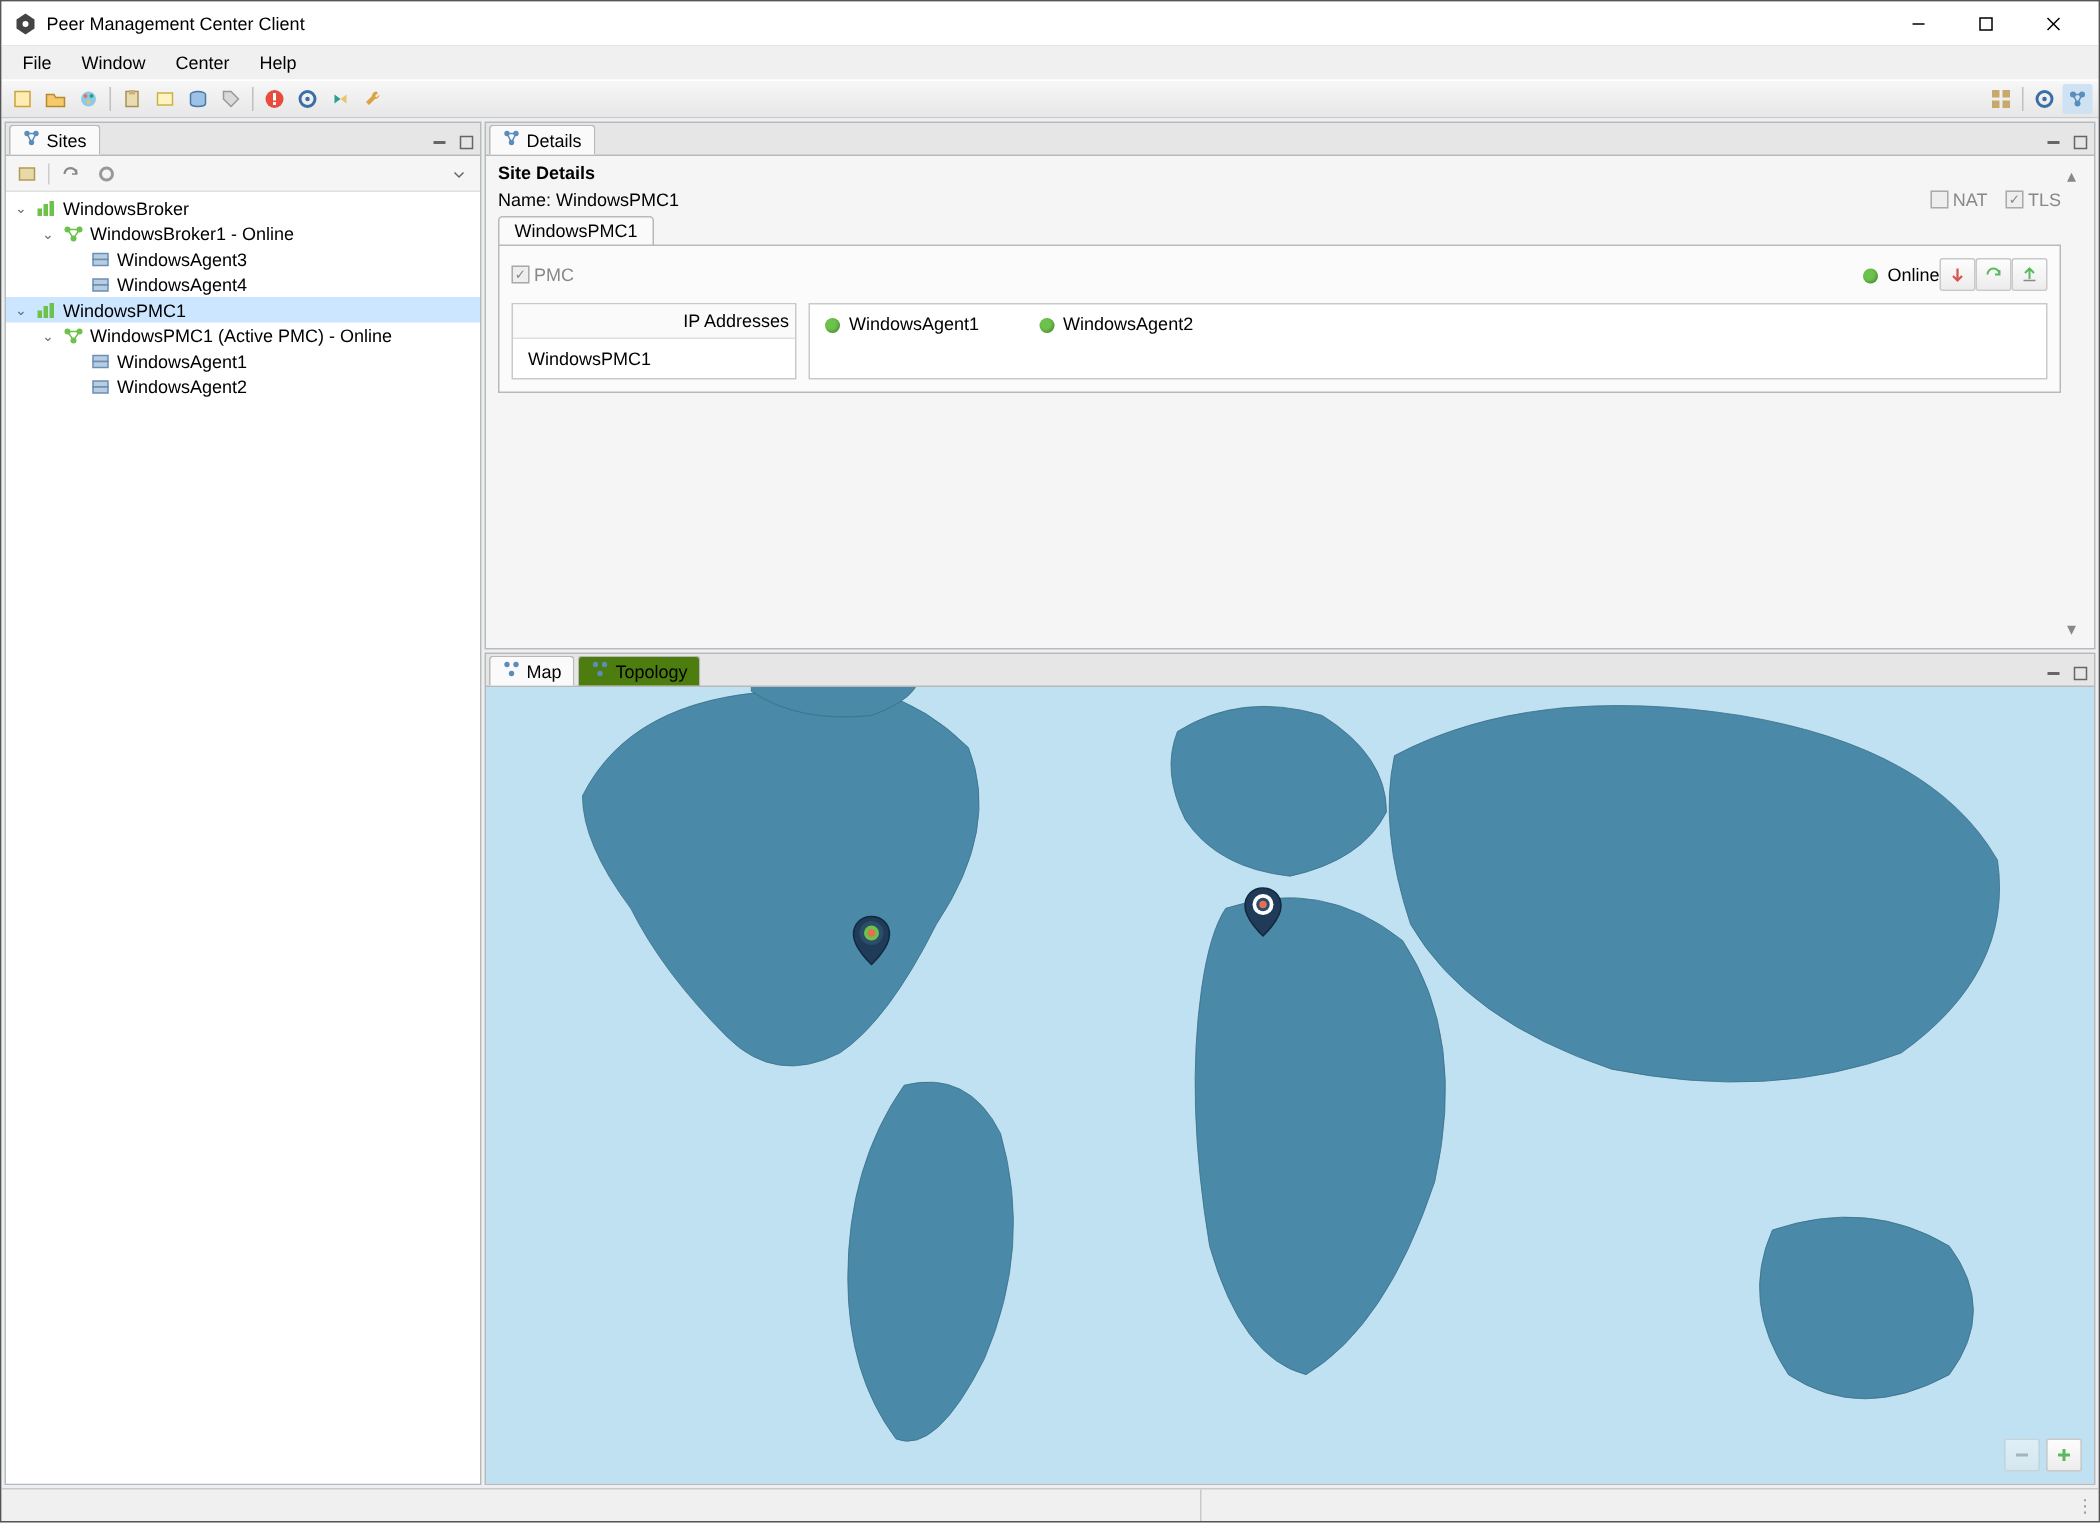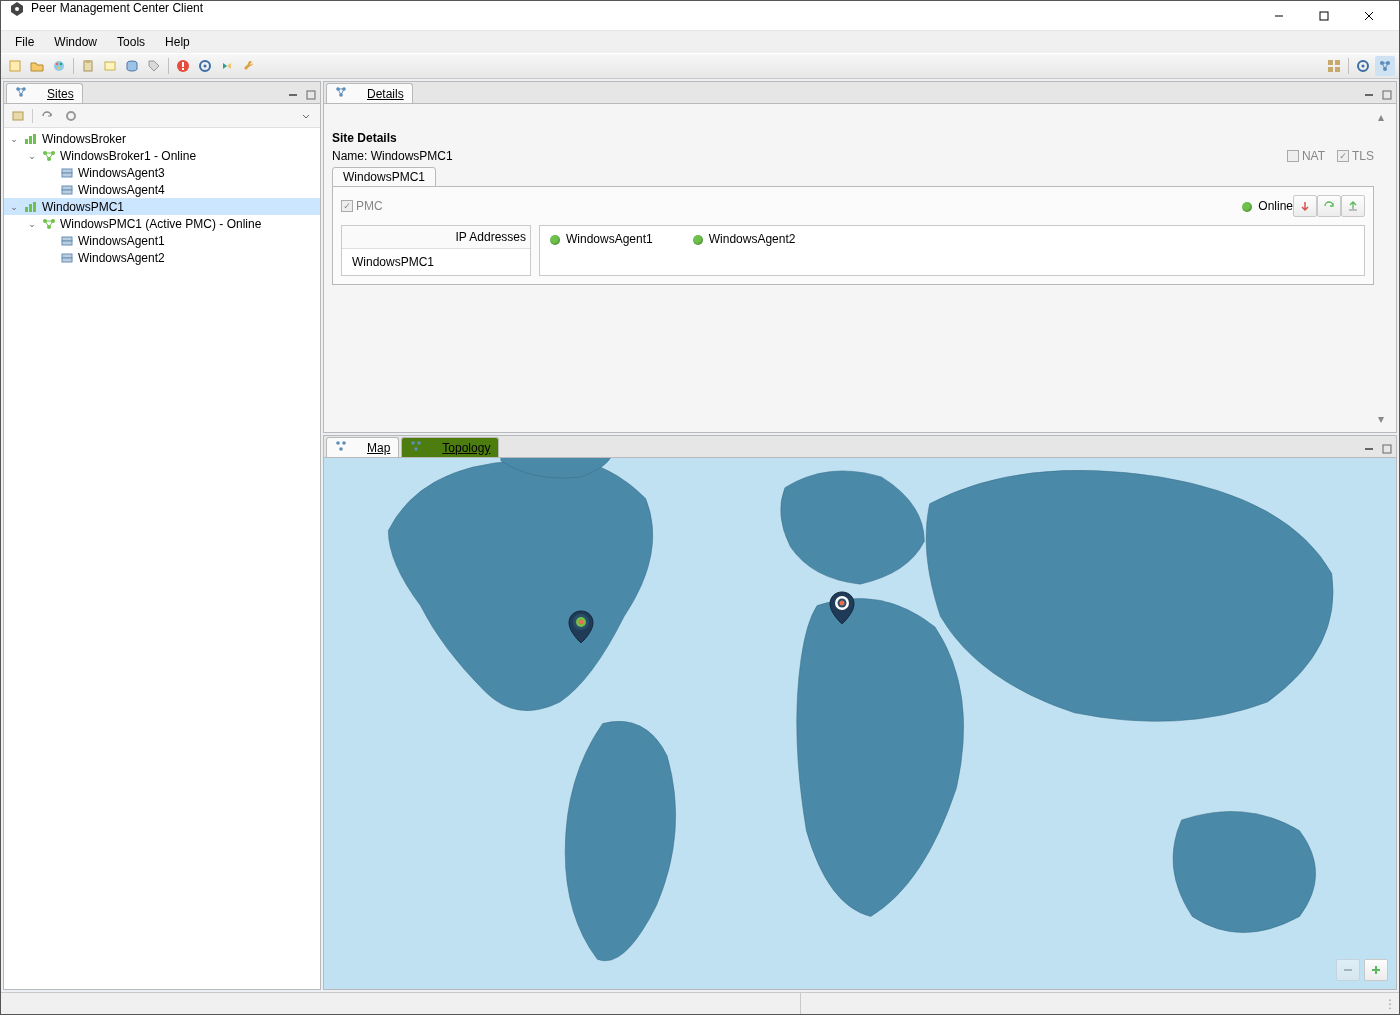--- a/index.html
+++ b/index.html
@@ -1,44 +1,44 @@
 <!DOCTYPE html>
 <html><head>
 <meta charset="utf-8">
 <style>
 * { box-sizing: border-box; margin: 0; padding: 0; font-family: "Segoe UI", Tahoma, sans-serif; font-size: 12px; }
 body { background: #fff; width: 1400px; height: 1015px; overflow: hidden; display: flex; flex-direction: column; border: 1px solid #555; }
-.titlebar { height: 30px; display: flex; align-items: flex-start; padding: 0 8px; background: #fff; border-bottom: 1px solid #e5e5e5; }
+.titlebar { height: 30px; display: flex; align-items: center; padding: 0 8px; background: #fff; border-bottom: 1px solid #e5e5e5; }
 .titlebar .appicon { width: 16px; height: 16px; margin-right: 6px; }
 .titlebar .title { flex: 1; font-size: 12px; }
 .winbtns { display: flex; }
 .winbtns div { width: 45px; height: 30px; display: flex; align-items: center; justify-content: center; cursor: pointer; }
 .menubar { height: 22px; display: flex; align-items: center; padding: 0 4px; background: #f0f0f0; }
 .menubar span { padding: 2px 10px; cursor: pointer; }
 .toolbar { height: 26px; background: linear-gradient(#f7f7f7,#e7e7e7); border-top: 1px solid #fff; border-bottom: 1px solid #c9c9c9; display: flex; align-items: center; padding: 0 4px; gap: 2px; }
 .tbtn { width: 20px; height: 20px; display: flex; align-items: center; justify-content: center; cursor: pointer; border-radius: 2px; }
 .tsep { width: 1px; height: 16px; background: #c0c0c0; margin: 0 2px; }
 .tspacer { flex: 1; }
 .workspace { flex: 1; display: flex; background: #eceff4; padding: 2px; gap: 2px; min-height: 0; }
 .leftcol { width: 318px; display: flex; flex-direction: column; }
 .rightcol { flex: 1; display: flex; flex-direction: column; gap: 2px; min-height: 0; }
 .panel { background: #f5f5f5; border: 1px solid #b9b9b9; display: flex; flex-direction: column; }
 .tabrow { height: 22px; display: flex; align-items: flex-end; background: #e6e6e6; border-bottom: 1px solid #b9b9b9; padding-left: 2px; }
-.tab { background: #fafafa; border: 1px solid #b9b9b9; border-bottom: none; padding: 2px 8px; display: flex; align-items: center; gap: 20px; border-top-left-radius: 3px; border-top-right-radius: 3px; cursor: pointer; text-decoration: underline; }
+.tab { background: #fafafa; border: 1px solid #b9b9b9; border-bottom: none; padding: 2px 8px; display: flex; align-items: center; gap: 4px; border-top-left-radius: 3px; border-top-right-radius: 3px; cursor: pointer; }
 .tab + .tab { margin-left: 2px; }
 .tabspacer { flex: 1; }
 .tabicon { width: 16px; height: 16px; display: flex; align-items: center; justify-content: center; cursor: pointer; margin: 0 1px; }
 .minitoolbar { height: 24px; display: flex; align-items: center; padding: 0 4px; gap: 4px; background: #f5f5f5; border-bottom: 1px solid #e0e0e0; }
 .tree { flex: 1; background: #fff; overflow: auto; padding: 2px 0; }
 .treerow { display: flex; align-items: center; height: 17px; padding-left: 4px; cursor: pointer; white-space: nowrap; }
 .treerow.selected { background: #cde6ff; }
 .twisty { width: 12px; font-size: 9px; color: #666; text-align: center; }
 .nodeicon { width: 16px; height: 14px; margin: 0 3px; display: inline-flex; align-items: center; justify-content: center; }
 .detailsbody { flex: 1; background: #f5f5f5; padding: 4px 8px; overflow: hidden; }
-.dsection { font-weight: bold; margin-bottom: 4px; margin-top: 23px; }
+.dsection { font-weight: bold; margin-bottom: 4px; }
 .drow { display: flex; align-items: center; justify-content: space-between; margin: 4px 0; }
 .intabs { display: flex; margin-top: 2px; }
 .intab { background: #fafafa; border: 1px solid #b9b9b9; padding: 2px 10px; border-top-left-radius: 3px; border-top-right-radius: 3px; cursor: pointer; }
 .inpanel { border: 1px solid #b9b9b9; background: #fbfbfb; padding: 8px; margin-top: -1px; }
 .statusline { display: flex; align-items: center; justify-content: space-between; }
 .statusline .right { display: flex; align-items: center; gap: 0; }
 .sbtn { width: 24px; height: 22px; border: 1px solid #c9c9c9; background: linear-gradient(#fdfdfd,#ececec); border-radius: 2px; display: flex; align-items: center; justify-content: center; cursor: pointer; }
 .cols { display: flex; gap: 8px; margin-top: 8px; }
 .cbox { border: 1px solid #c9c9c9; background: #fff; flex: 1; }
 .cbox .chead { text-align: right; padding: 4px; border-bottom: 1px solid #e0e0e0; background: #fafafa; }
@@ -83,21 +83,21 @@
           <line x1="1" y1="1" x2="9" y2="9" stroke="#000"></line>
           <line x1="9" y1="1" x2="1" y2="9" stroke="#000"></line>
         </svg>
       </div>
   </div>
 </div>
 
 <div class="menubar">
   <span>File</span>
   <span>Window</span>
-  <span>Tools</span>
+  <span>Center</span>
   <span>Help</span>
 </div>
 
 <div class="toolbar">
   <div class="tbtn">
       <svg width="14" height="14">
         <rect x="2" y="2" width="10" height="10" fill="#ffecb3" stroke="#caa23e"></rect>
       </svg>
     </div>
   <div class="tbtn">

